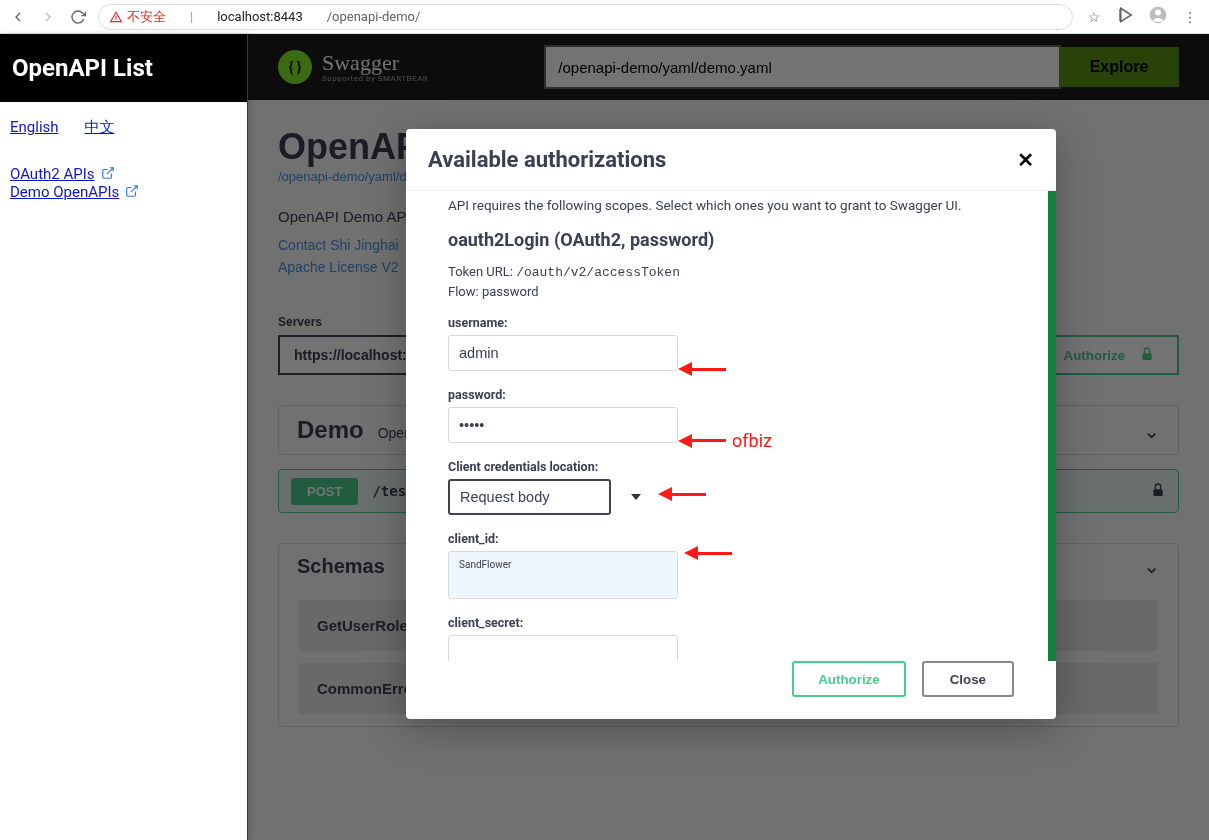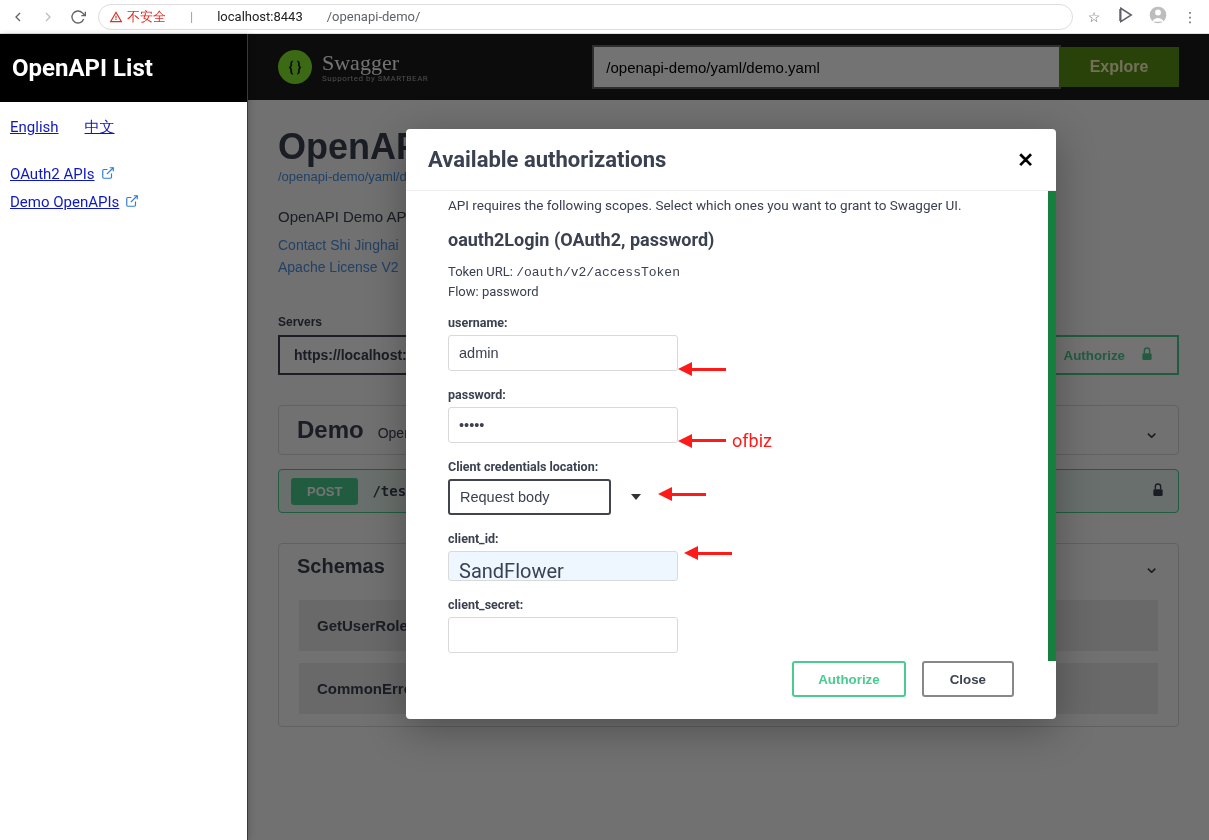--- a/index.html
+++ b/index.html
@@ -15,37 +15,37 @@
     .url-path { color: #5f6368; }
     .bar-icon { color: #5f6368; width: 22px; text-align: center; }
     
     
     .app { display: flex; height: calc(840px - 34px); }
     .sidebar { width: 248px; background: #fff; border-right: 1px solid #4c1d95; box-shadow: 2px 0 6px rgba(0,0,0,0.15); position: relative; z-index: 2; }
     .sidebar-header { background: #000; color: #fff; padding: 20px 12px; font-size: 24px; font-weight: 700; }
     .sidebar-links { padding: 16px 10px; }
     .sidebar-langs { display: flex; gap: 26px; margin-bottom: 28px; }
     .sidebar-link { color: #0e18c0; text-decoration: underline; font-size: 15px; cursor: pointer; }
-    .api-group { display: flex; flex-direction: column; gap: 10px; }
+    .api-group { display: flex; flex-direction: column; }
     .api-link { display: flex; align-items: center; gap: 6px; }
     .api-link a { color: #0e18c0; text-decoration: underline; font-size: 15px; }
     .ext-icon { color: #2f7bd9; font-size: 14px; }
     
     .main { flex: 1; position: relative; background: #fafafa; overflow: hidden; }
     .overlay { position: absolute; inset: 0; background: rgba(0,0,0,0.55); z-index: 5; }
     
     
     .swagger-bar { background: #1b1b1b; display: flex; align-items: center; height: 66px; padding: 0 30px; gap: 18px; }
     .swagger-logo { display: flex; align-items: center; gap: 10px; color: #fff; }
     .logo-circle { width: 34px; height: 34px; border-radius: 50%; background: #85ea2d; display: flex; align-items: center; justify-content: center; color: #1b1b1b; font-weight: 700; font-size: 14px; }
     .swagger-logo-text { font-size: 22px; font-family: Georgia, serif; line-height: 1; }
     .swagger-sub { font-size: 8px; color: #aaa; letter-spacing: .5px; }
     .swagger-search { flex: 1; display: flex; margin-left: 100px; }
-    .swagger-input { flex: 1; height: 40px; background: #fff; border: none; padding: 0 12px; font-size: 15px; outline: 2px solid #666; margin-left: 48px; }
-    .explore-btn { height: 40px; width: 120px; background: #5b9216; color: #fef9c3; border: none; font-size: 16px; font-weight: 700; cursor: pointer; }
+    .swagger-input { flex: 1; height: 40px; background: #fff; border: none; padding: 0 12px; font-size: 15px; outline: 2px solid #666; }
+    .explore-btn { height: 40px; width: 120px; background: #5b9216; color: #000000; border: none; font-size: 16px; font-weight: 700; cursor: pointer; }
     
     
     .swagger-content { padding: 26px 30px; font-family: sans-serif; }
     h1.api-title { font-size: 36px; font-weight: 700; color: #3b4151; }
     .yaml-link { color: #4990e2; font-size: 13px; }
     .api-desc { margin-top: 24px; color: #3b4151; font-size: 15px; }
     .api-meta { margin-top: 12px; display: flex; flex-direction: column; gap: 6px; }
     .api-meta a { color: #4990e2; font-size: 14px; }
     .servers-label { margin-top: 40px; font-size: 12px; font-weight: 700; color: #3b4151; }
     .servers-row { display: flex; align-items: center; margin-top: 6px; gap: 20px; }
@@ -76,21 +76,21 @@
     .modal-body { padding: 6px 42px 20px; overflow: auto; flex: 1; position: relative; border-right: 8px solid #15803d; }
     .scopes-text { color: #3b4151; font-size: 13.5px; margin-bottom: 16px; }
     .auth-name { font-size: 18px; font-weight: 700; color: #3b4151; margin-bottom: 14px; }
     .meta-line { font-size: 13px; color: #3b4151; margin-bottom: 4px; }
     .meta-line .mono { font-family: Liberation Mono, monospace; }
     .form-label { font-size: 12.5px; font-weight: 700; color: #3b4151; margin-top: 16px; margin-bottom: 5px; display: block; }
     .form-input, .form-select { width: 230px; height: 36px; border: 1px solid #d9d9d9; padding: 0 10px; font-size: 14.5px; color: #3b4151; border-radius: 3px; }
     .form-select { width: 163px; border: 2px solid #41444e; font-weight: 400; background: #fff; appearance: none; position: relative; }
     .select-wrap { position: relative; width: 205px; }
     .select-wrap::after { content: ""; position: absolute; right: 12px; top: 15px; width: 0; height: 0; border-left: 5px solid transparent; border-right: 5px solid transparent; border-top: 6px solid #333; pointer-events: none; }
-    .readonly-box { width: 230px; height: 30px; border: 1px solid #d9d9d9; background: #eef6ff; padding: 7px 10px; font-size: 20px; color: #3b4151; border-radius: 3px; }
+    .readonly-box { width: 230px; height: 48px; border: 1px solid #d9d9d9; background: #eef6ff; padding: 7px 10px; font-size: 10px; color: #3b4151; border-radius: 3px; }
     .modal-actions { display: flex; gap: 16px; justify-content: flex-end; padding: 0 42px 22px; }
     .btn-authorize { height: 36px; border: 2px solid #49cc90; background: #fff; color: #49cc90; font-weight: 700; padding: 0 24px; border-radius: 3px; cursor: pointer; }
     .btn-close { height: 36px; border: 2px solid #888; background: #fff; color: #3b4151; font-weight: 700; padding: 0 26px; border-radius: 3px; cursor: pointer; }
     
     
     .arrow { position: absolute; z-index: 30; display: flex; align-items: center; pointer-events:none; }
     .arrow-line { height: 3px; background: #ff1a1a; }
     .arrow-head { width: 0; height: 0; border-top: 7px solid transparent; border-bottom: 7px solid transparent; border-right: 14px solid #ff1a1a; }
     .arrow-label { color: #ff1a1a; font-size: 18px; margin-left: 6px; font-weight: 400; }
   </style>

